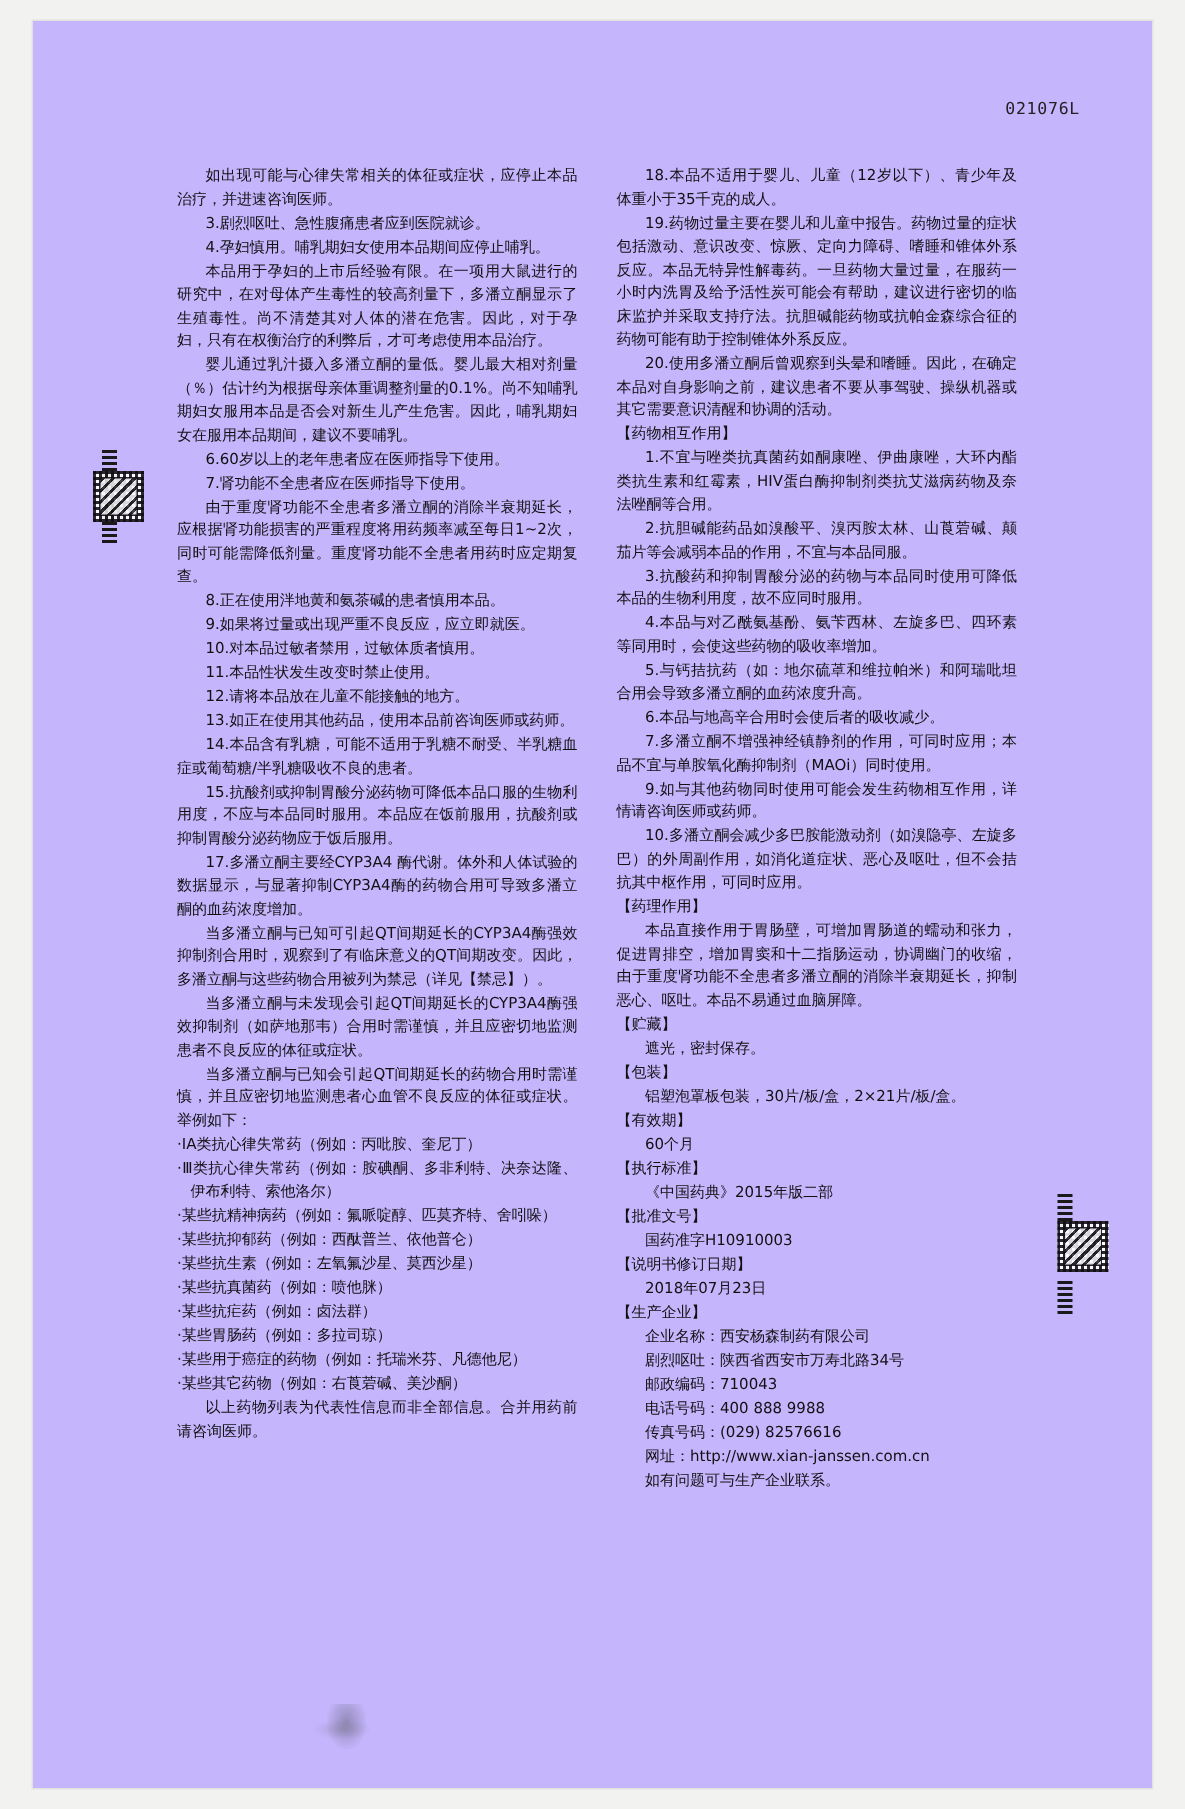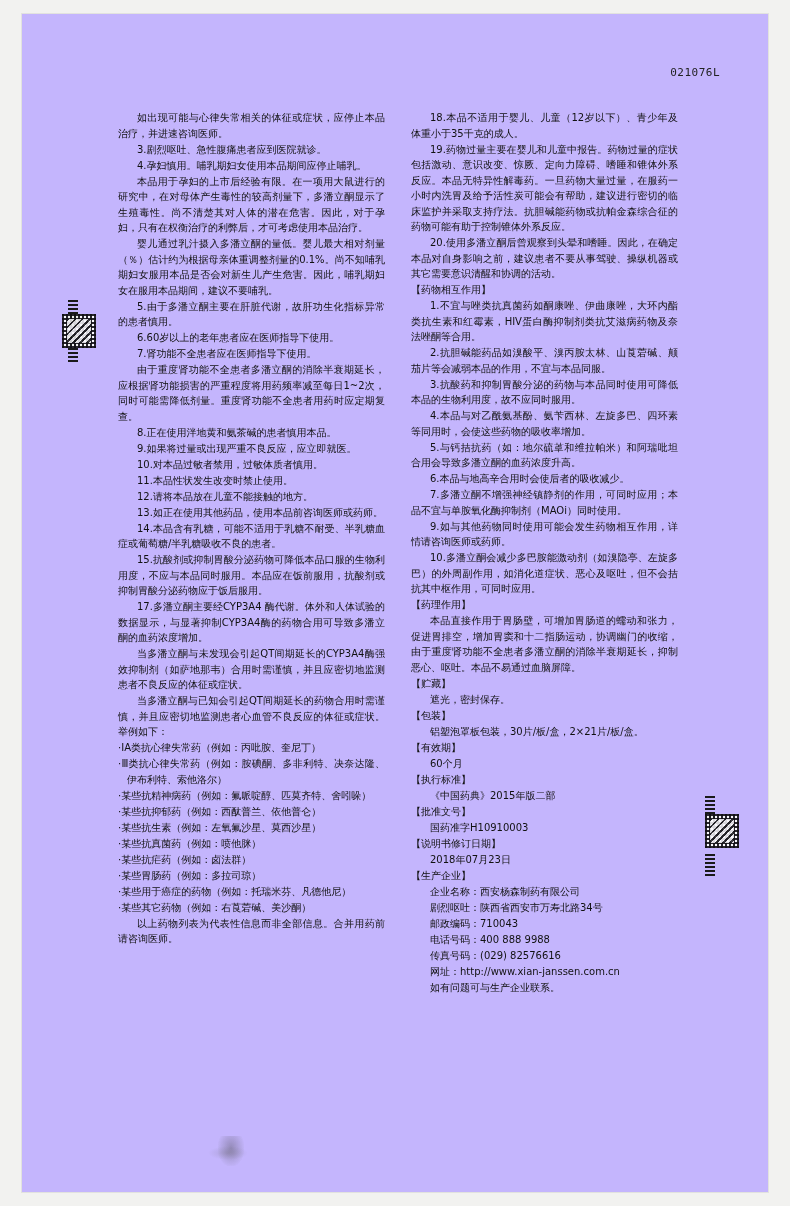--- a/index.html
+++ b/index.html
@@ -100,33 +100,33 @@
       <div class="qr-inner"></div>
     </div>
 
   <div class="cols">
     <div class="col" id="left-col">
         <p class="ind">如出现可能与心律失常相关的体征或症状，应停止本品治疗，并进速咨询医师。</p>
         <p class="ind">3.剧烈呕吐、急性腹痛患者应到医院就诊。</p>
         <p class="ind">4.孕妇慎用。哺乳期妇女使用本品期间应停止哺乳。</p>
         <p class="ind">本品用于孕妇的上市后经验有限。在一项用大鼠进行的研究中，在对母体产生毒性的较高剂量下，多潘立酮显示了生殖毒性。尚不清楚其对人体的潜在危害。因此，对于孕妇，只有在权衡治疗的利弊后，才可考虑使用本品治疗。</p>
         <p class="ind">婴儿通过乳汁摄入多潘立酮的量低。婴儿最大相对剂量（％）估计约为根据母亲体重调整剂量的0.1%。尚不知哺乳期妇女服用本品是否会对新生儿产生危害。因此，哺乳期妇女在服用本品期间，建议不要哺乳。</p>
-        <p class="ind">5.由于多潘立酮主要在肝脏代谢，故肝功生化指标异常的患者慎用。</p>
         <p class="ind">6.60岁以上的老年患者应在医师指导下使用。</p>
         <p class="ind">7.肾功能不全患者应在医师指导下使用。</p>
         <p class="ind">由于重度肾功能不全患者多潘立酮的消除半衰期延长，应根据肾功能损害的严重程度将用药频率减至每日1~2次，同时可能需降低剂量。重度肾功能不全患者用药时应定期复查。</p>
         <p class="ind">8.正在使用泮地黄和氨茶碱的患者慎用本品。</p>
         <p class="ind">9.如果将过量或出现严重不良反应，应立即就医。</p>
         <p class="ind">10.对本品过敏者禁用，过敏体质者慎用。</p>
         <p class="ind">11.本品性状发生改变时禁止使用。</p>
         <p class="ind">12.请将本品放在儿童不能接触的地方。</p>
         <p class="ind">13.如正在使用其他药品，使用本品前咨询医师或药师。</p>
         <p class="ind">14.本品含有乳糖，可能不适用于乳糖不耐受、半乳糖血症或葡萄糖/半乳糖吸收不良的患者。</p>
         <p class="ind">15.抗酸剂或抑制胃酸分泌药物可降低本品口服的生物利用度，不应与本品同时服用。本品应在饭前服用，抗酸剂或抑制胃酸分泌药物应于饭后服用。</p>
         <p class="ind">17.多潘立酮主要经CYP3A4 酶代谢。体外和人体试验的数据显示，与显著抑制CYP3A4酶的药物合用可导致多潘立酮的血药浓度增加。</p>
+        <p class="ind">当多潘立酮与已知可引起QT间期延长的CYP3A4酶强效抑制剂合用时，观察到了有临床意义的QT间期改变。因此，多潘立酮与这些药物合用被列为禁忌（详见【禁忌】）。</p>
         <p class="ind">当多潘立酮与未发现会引起QT间期延长的CYP3A4酶强效抑制剂（如萨地那韦）合用时需谨慎，并且应密切地监测患者不良反应的体征或症状。</p>
         <p class="ind">当多潘立酮与已知会引起QT间期延长的药物合用时需谨慎，并且应密切地监测患者心血管不良反应的体征或症状。举例如下：</p>
         <p class="hang">·IA类抗心律失常药（例如：丙吡胺、奎尼丁）</p>
         <p class="hang">·Ⅲ类抗心律失常药（例如：胺碘酮、多非利特、决奈达隆、伊布利特、索他洛尔）</p>
         <p class="hang">·某些抗精神病药（例如：氟哌啶醇、匹莫齐特、舍吲哚）</p>
         <p class="hang">·某些抗抑郁药（例如：西酞普兰、依他普仑）</p>
         <p class="hang">·某些抗生素（例如：左氧氟沙星、莫西沙星）</p>
         <p class="hang">·某些抗真菌药（例如：喷他脒）</p>
         <p class="hang">·某些抗疟药（例如：卤法群）</p>
         <p class="hang">·某些胃肠药（例如：多拉司琼）</p>

